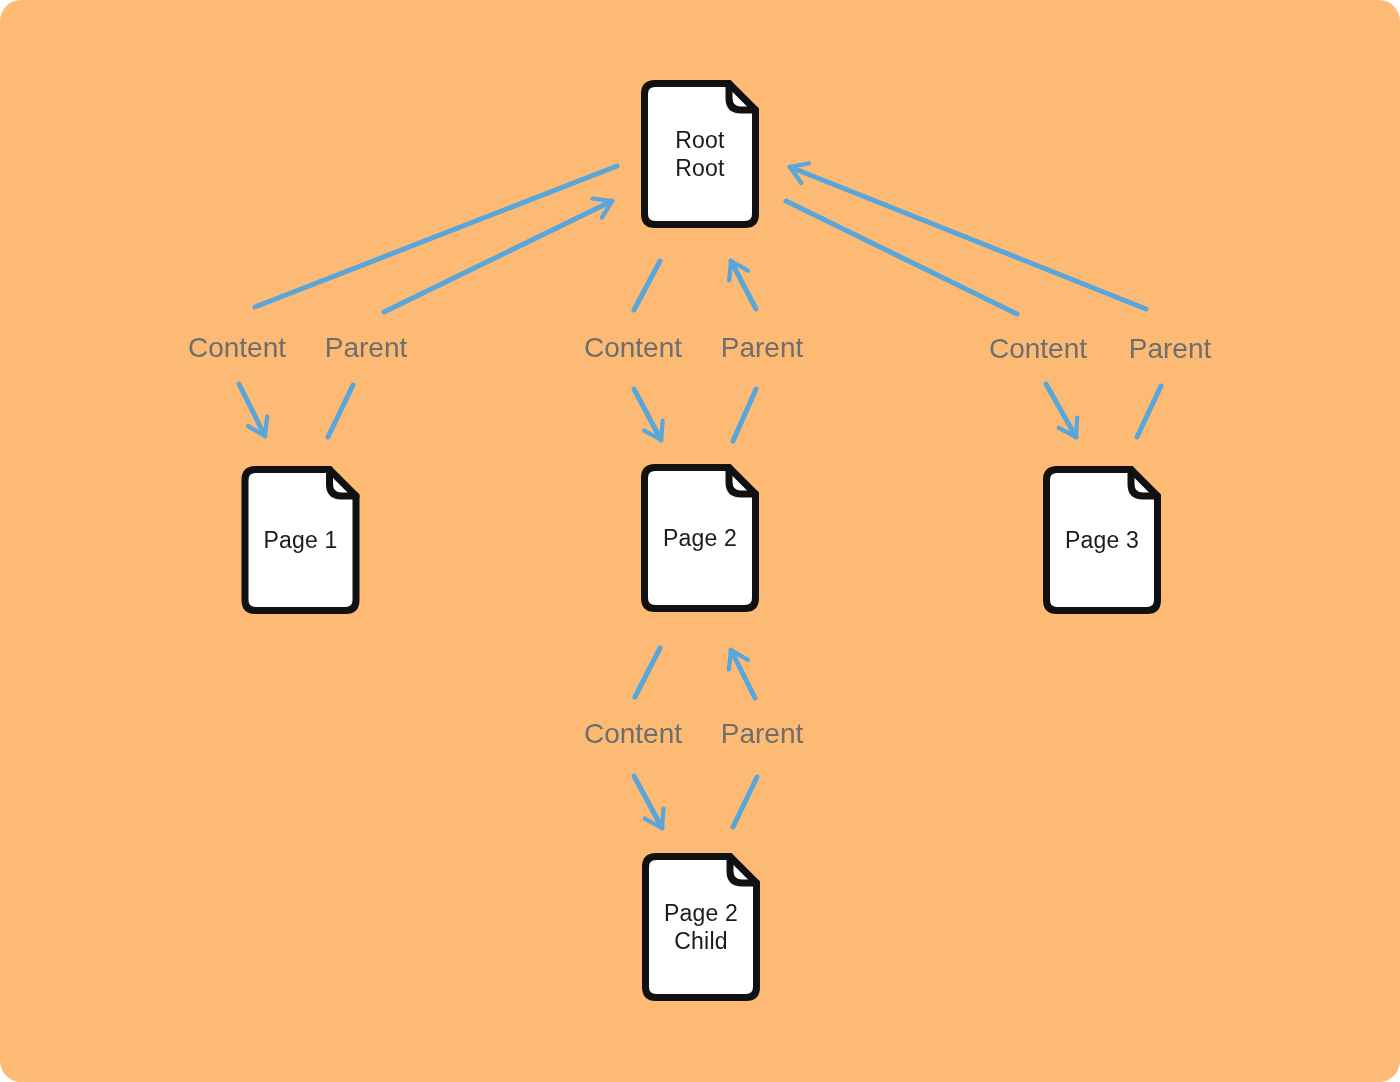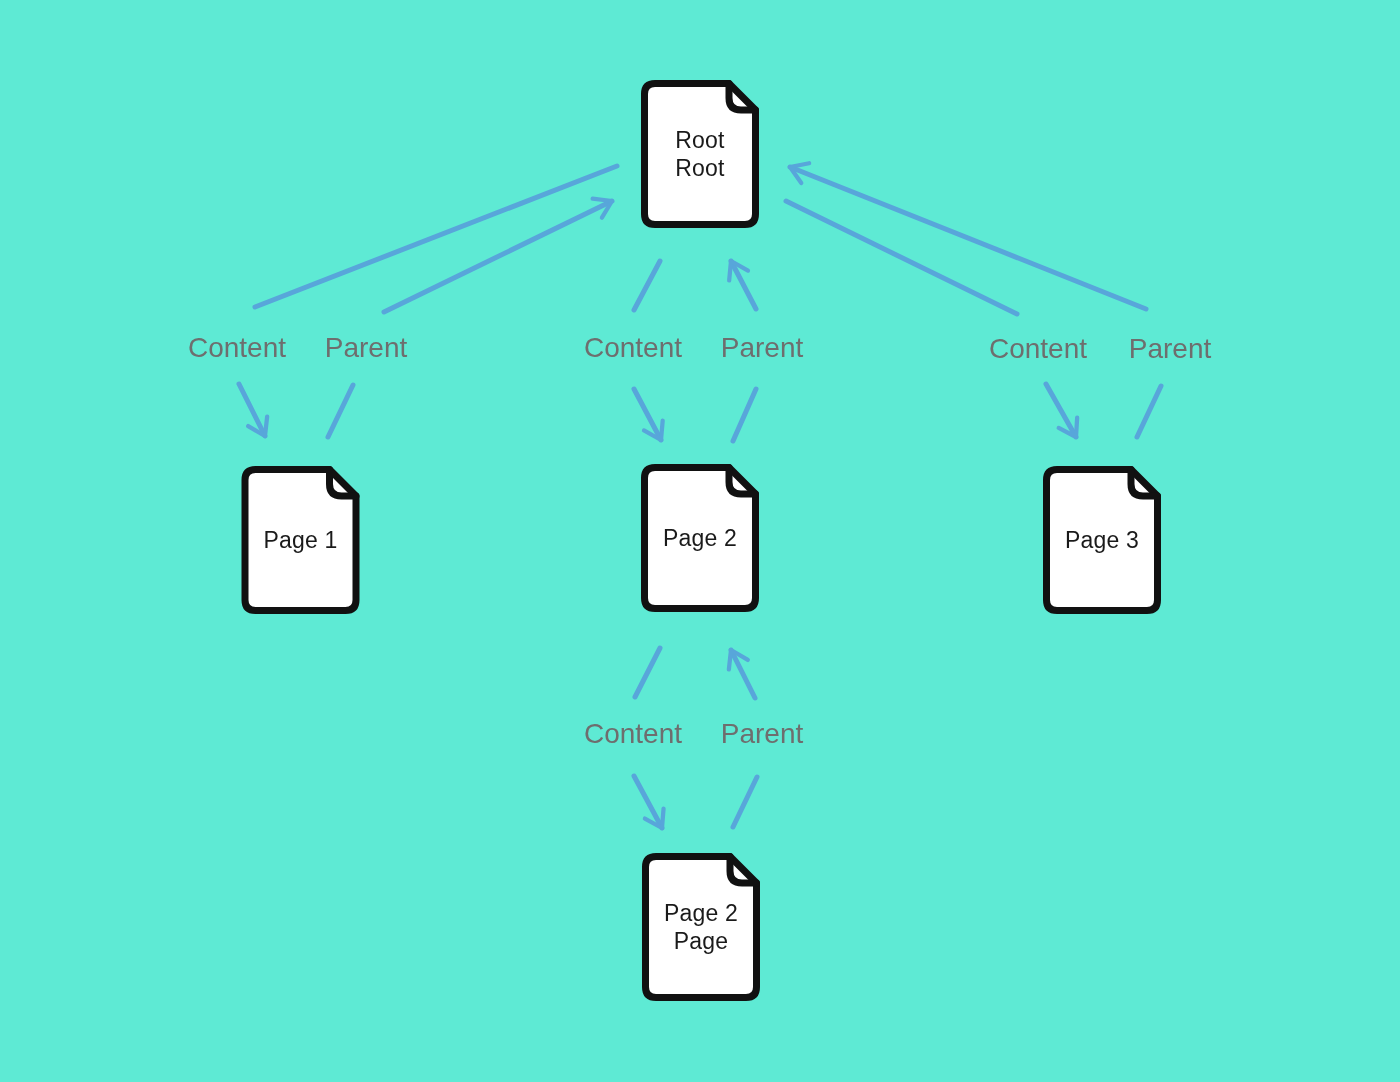--- a/index.html
+++ b/index.html
@@ -5,22 +5,23 @@
   html, body {
     margin: 0;
     padding: 0;
     background: #ffffff;
     font-family: "Liberation Sans", "DejaVu Sans", sans-serif;
   }
   #stage {
     position: relative;
     width: 1400px;
     height: 1082px;
-    background: #5eead4;
+    background: #fdba74;
     overflow: hidden;
+    border-radius: 21px;
   }
   #arrow-layer {
     position: absolute;
     left: 0;
     top: 0;
     width: 1400px;
     height: 1082px;
     pointer-events: none;
   }
   .arrow-line {
@@ -123,21 +124,21 @@
           <div>Page 3</div>
         </div>
       </div>
       <div class="node" style="left: 642px; top: 852px; width: 118px; height: 150px;">
         <svg class="doc-icon" viewBox="0 0 118 148">
           <path d="M 14 3.5 H 88 L 114.5 30 V 134 Q 114.5 144.5 104 144.5 H 14 Q 3.5 144.5 3.5 134 V 14 Q 3.5 3.5 14 3.5 Z" fill="#ffffff" stroke="#111111" stroke-width="7" stroke-linejoin="round"></path>
           <path d="M 88 3.5 V 18 Q 88 30 100 30 H 114.5" fill="none" stroke="#111111" stroke-width="7" stroke-linejoin="round" stroke-linecap="round"></path>
         </svg>
         <div class="node-label" style="color: rgb(26, 26, 26);">
           <div>Page 2</div>
-          <div>Page</div>
+          <div>Child</div>
         </div>
       </div>
     </div>
   <div id="edge-labels-layer">
       <div class="edge-label" style="left: 237px; top: 348px; color: rgb(110, 110, 110);">Content</div>
       <div class="edge-label" style="left: 366px; top: 348px; color: rgb(110, 110, 110);">Parent</div>
       <div class="edge-label" style="left: 633px; top: 348px; color: rgb(110, 110, 110);">Content</div>
       <div class="edge-label" style="left: 762px; top: 348px; color: rgb(110, 110, 110);">Parent</div>
       <div class="edge-label" style="left: 1038px; top: 349px; color: rgb(110, 110, 110);">Content</div>
       <div class="edge-label" style="left: 1170px; top: 349px; color: rgb(110, 110, 110);">Parent</div>

